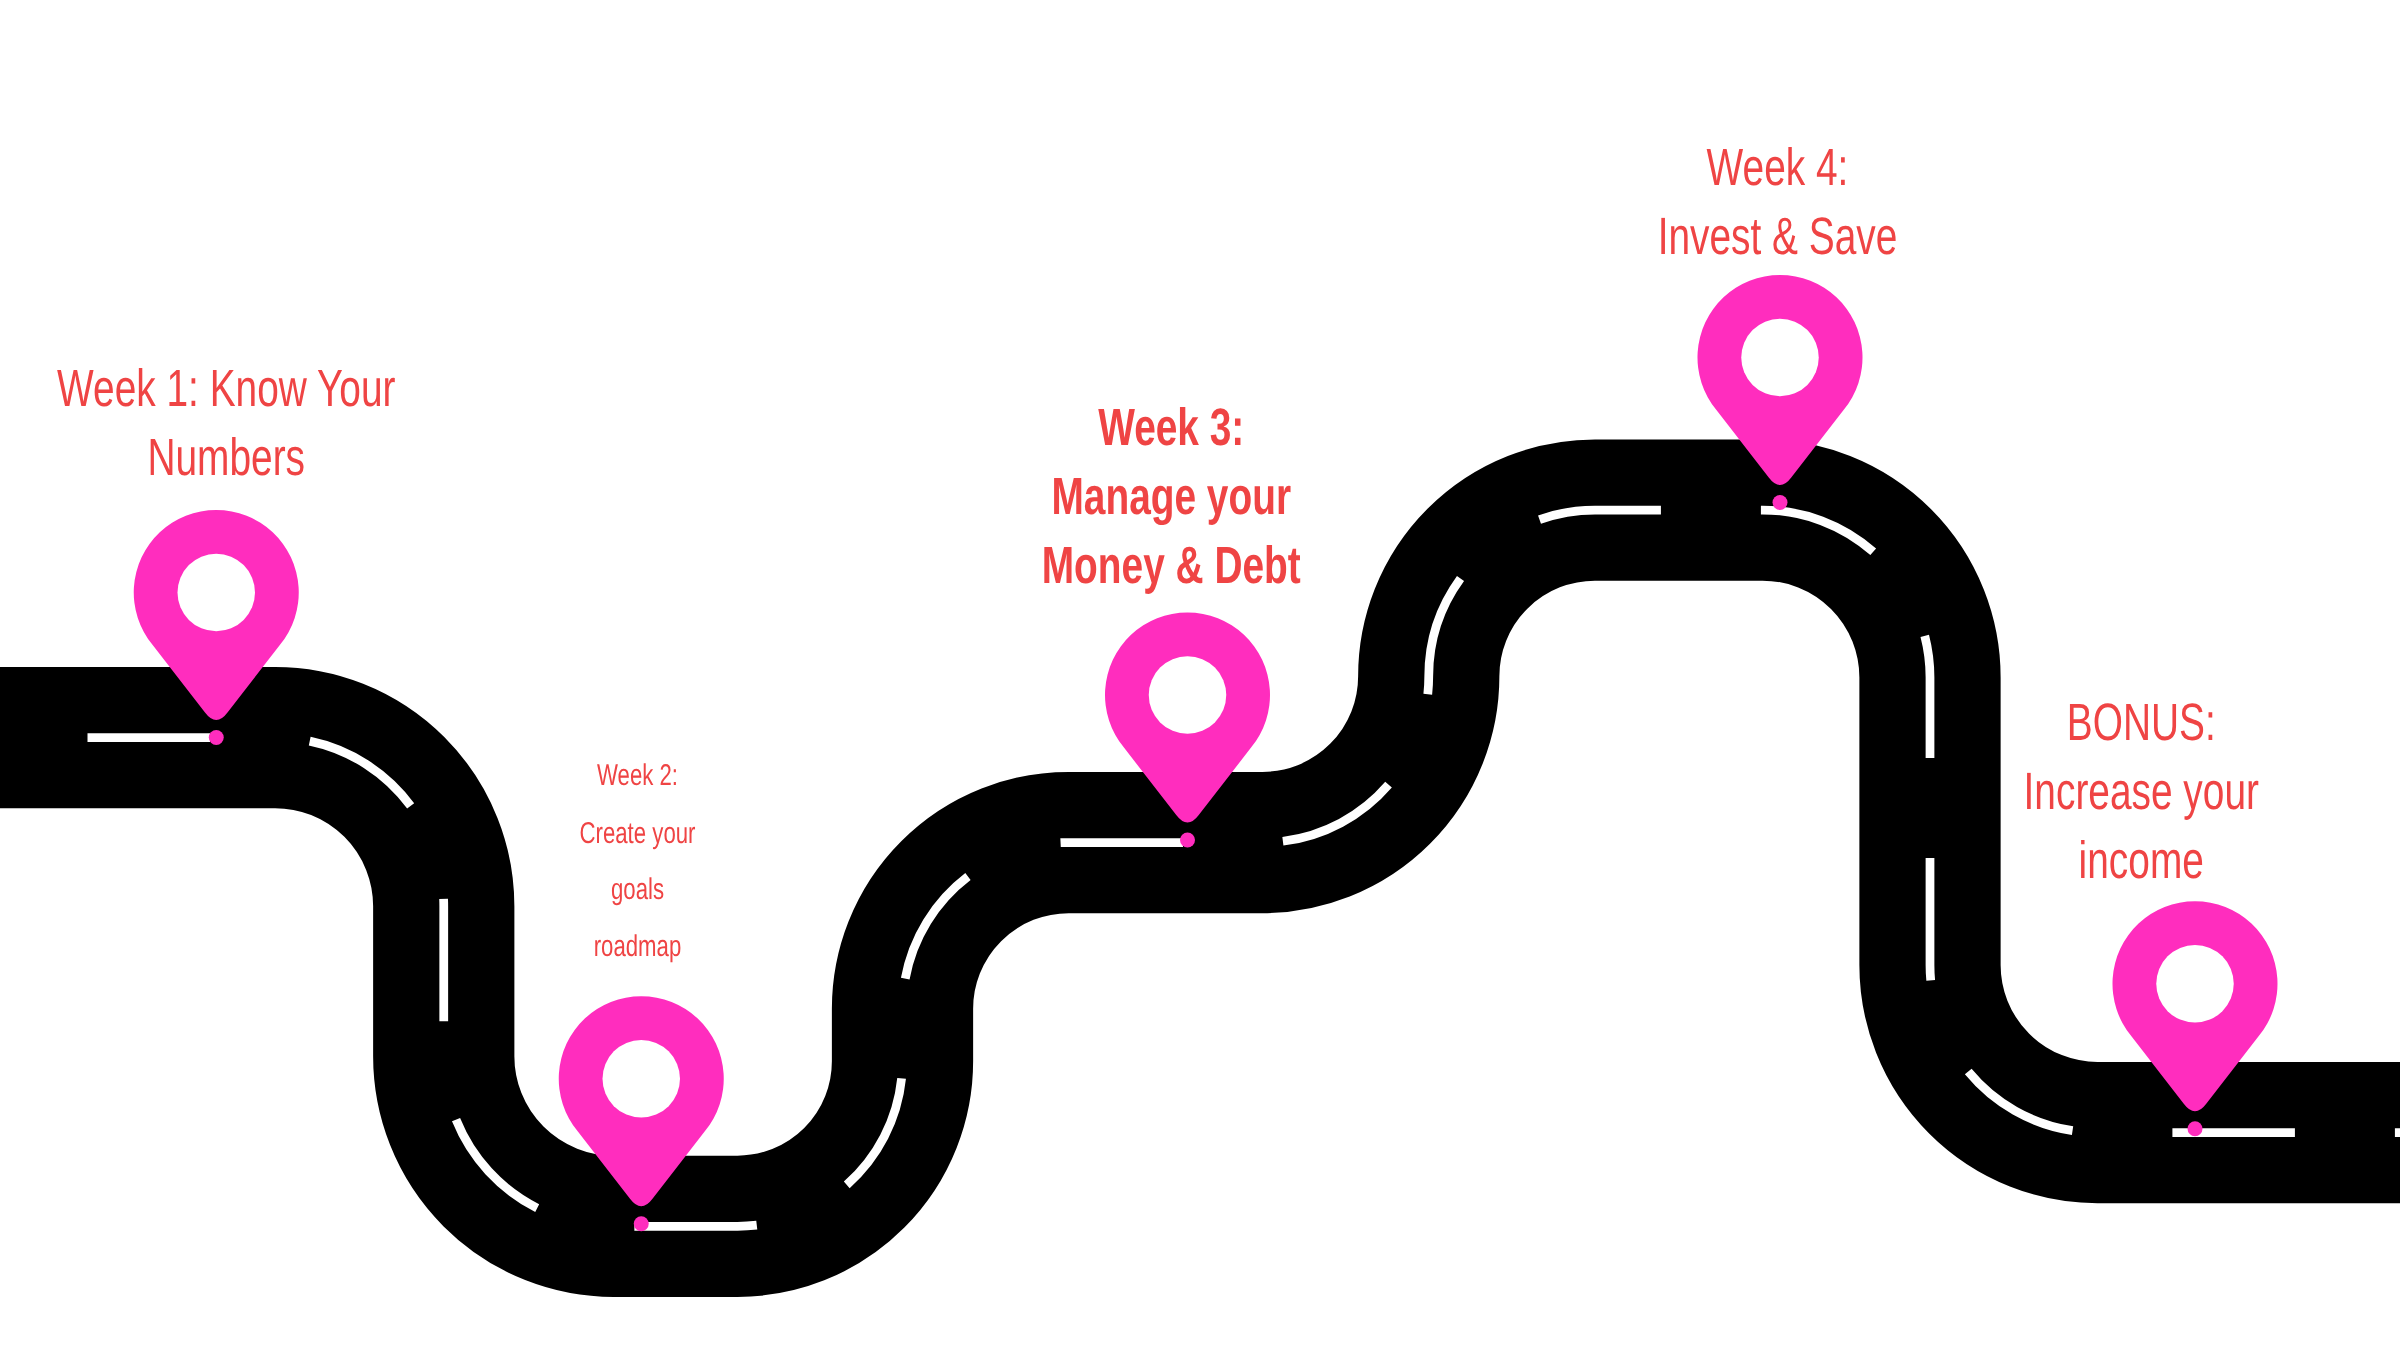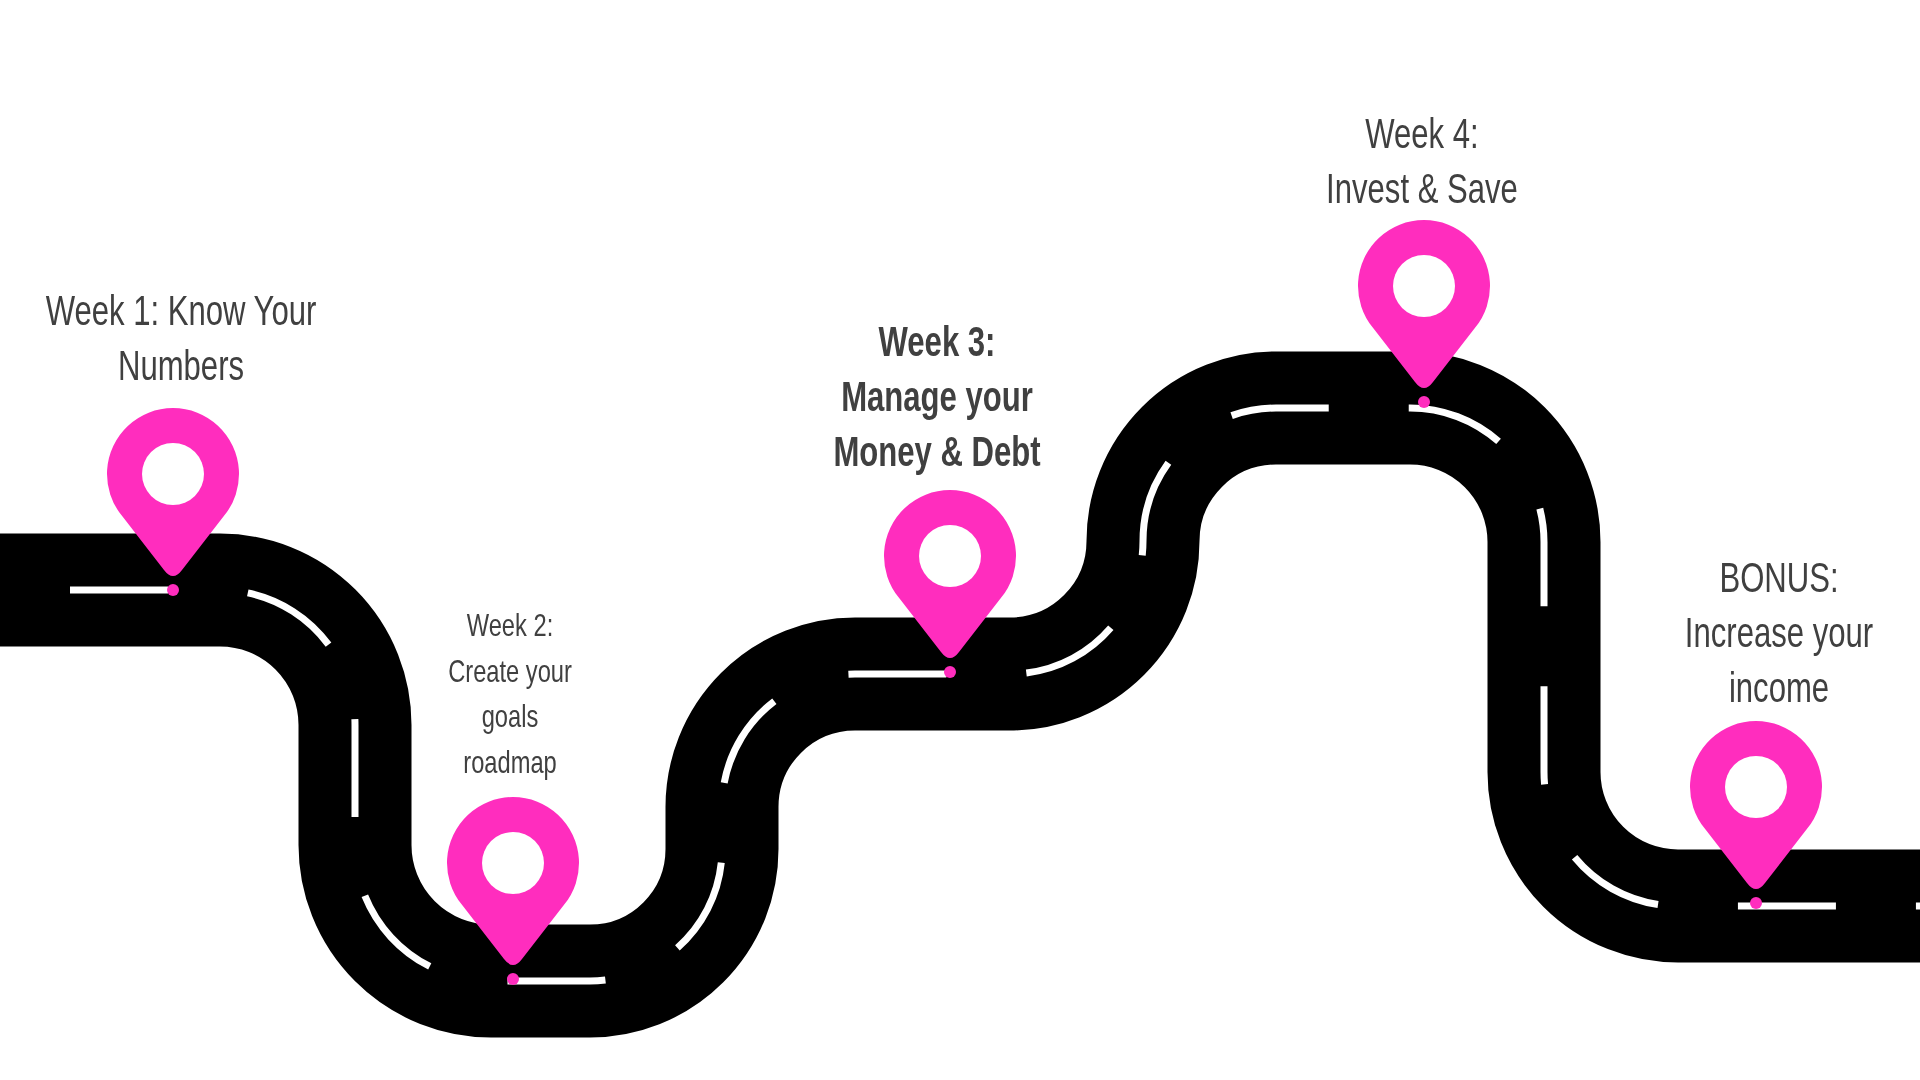--- a/index.html
+++ b/index.html
@@ -3,32 +3,32 @@
 <meta charset="utf-8">
 <style>
   html, body { margin: 0; padding: 0; }
   body {
     width: 1920px; height: 1080px; background: #ffffff;
     position: relative; overflow: hidden;
     font-family: "Liberation Sans", "DejaVu Sans", sans-serif;
   }
   #roadmap-svg { position: absolute; left: 0; top: 0; width: 1920px; height: 1080px; }
   .label {
-    position: absolute; text-align: center; color: #404040;
+    position: absolute; text-align: center; color: #ef4444;
     line-height: 1; white-space: nowrap;
     transform: translateX(-50%);
   }
   .label .line {
     display: block;
     transform: scaleX(0.74);
     transform-origin: center;
   }
   .label.big { font-size: 42px; }
   .label.big .line { height: 55px; }
-  .label.small { font-size: 32px; }
+  .label.small { font-size: 24px; }
   .label.small .line { height: 45.5px; }
 </style>
 </head>
 <body>
 
 <svg id="roadmap-svg" viewBox="0 0 1920 1080" xmlns="http://www.w3.org/2000/svg">
   <path id="road" fill="none" stroke="#000000" stroke-width="113" stroke-linejoin="round" d="M -20 590 H 220 A 135 135 0 0 1 355 725 V 845 A 136 136 0 0 0 491 981 H 590 A 132 132 0 0 0 722 849 V 807 A 133 133 0 0 1 855 674 H 1010 A 133 133 0 0 0 1143 541 A 133 133 0 0 1 1276 408 H 1410 A 134 134 0 0 1 1544 542 V 772 A 134 134 0 0 0 1678 906 H 1940"></path>
   <path id="lane" fill="none" stroke="#ffffff" stroke-width="7" stroke-dasharray="98 80" stroke-dashoffset="-90" d="M -20 590 H 220 A 135 135 0 0 1 355 725 V 845 A 136 136 0 0 0 491 981 H 590 A 132 132 0 0 0 722 849 V 807 A 133 133 0 0 1 855 674 H 1010 A 133 133 0 0 0 1143 541 A 133 133 0 0 1 1276 408 H 1410 A 134 134 0 0 1 1544 542 V 772 A 134 134 0 0 0 1678 906 H 1940"></path>
   <g id="pins">
       <g>
@@ -75,17 +75,17 @@
   <span class="line">Week 3:</span>
   <span class="line">Manage your</span>
   <span class="line">Money &amp; Debt</span>
 </div>
 
 <div class="label big" style="left:1422px; top:113px;">
   <span class="line">Week 4:</span>
   <span class="line">Invest &amp; Save</span>
 </div>
 
-<div class="label big" style="left:1779px; top:557px;">
+<div class="label big" style="left:1713px; top:557px;">
   <span class="line">BONUS:</span>
   <span class="line">Increase your</span>
   <span class="line">income</span>
 </div>
 
 </body></html>

